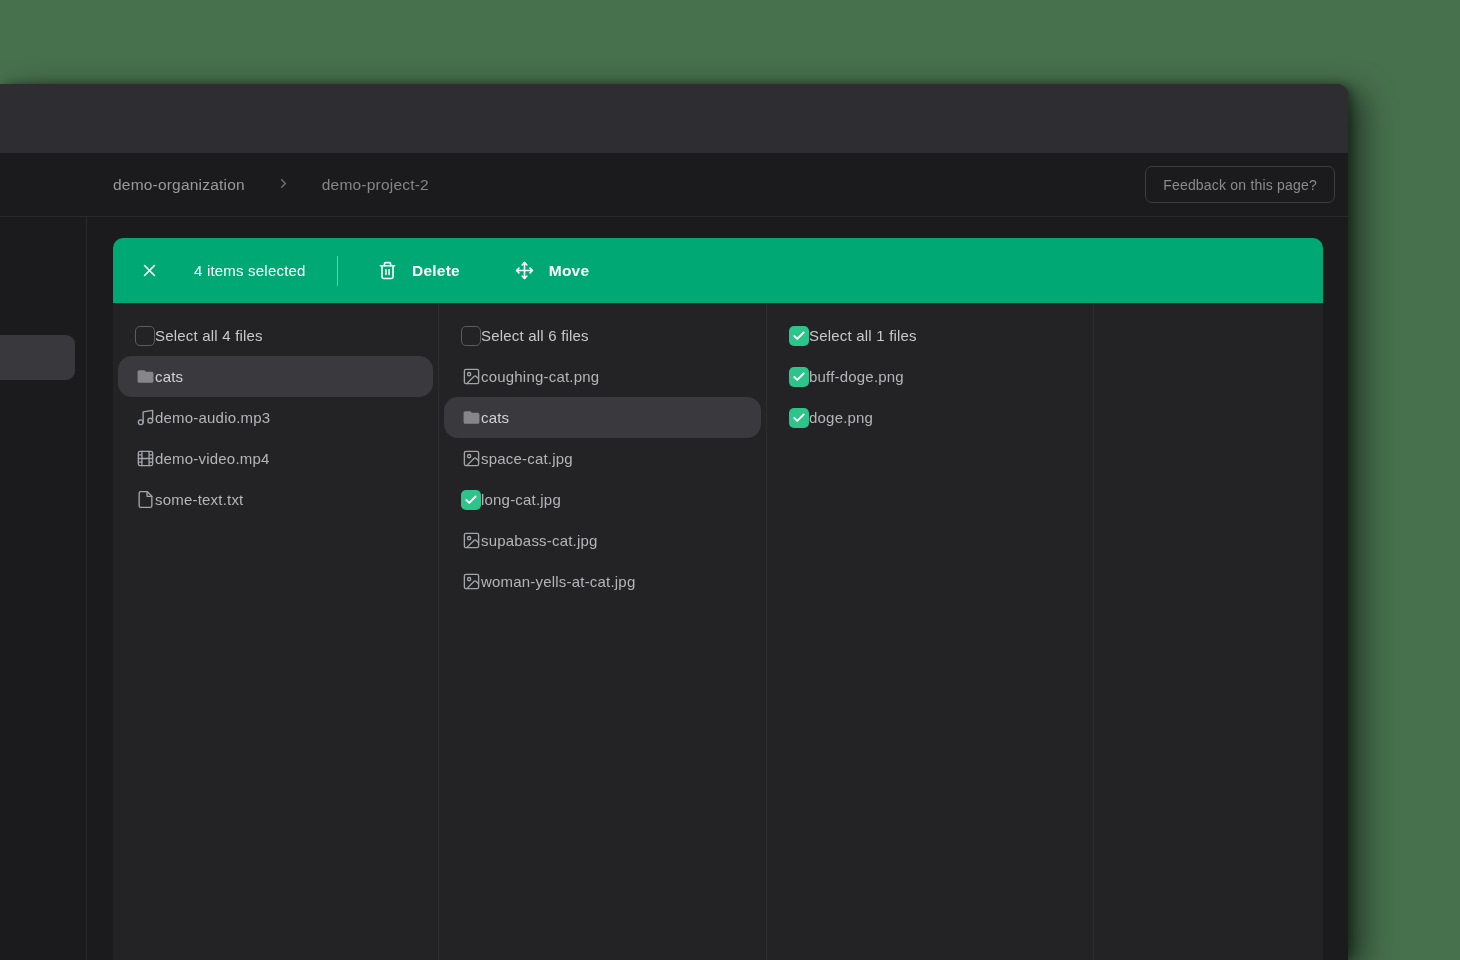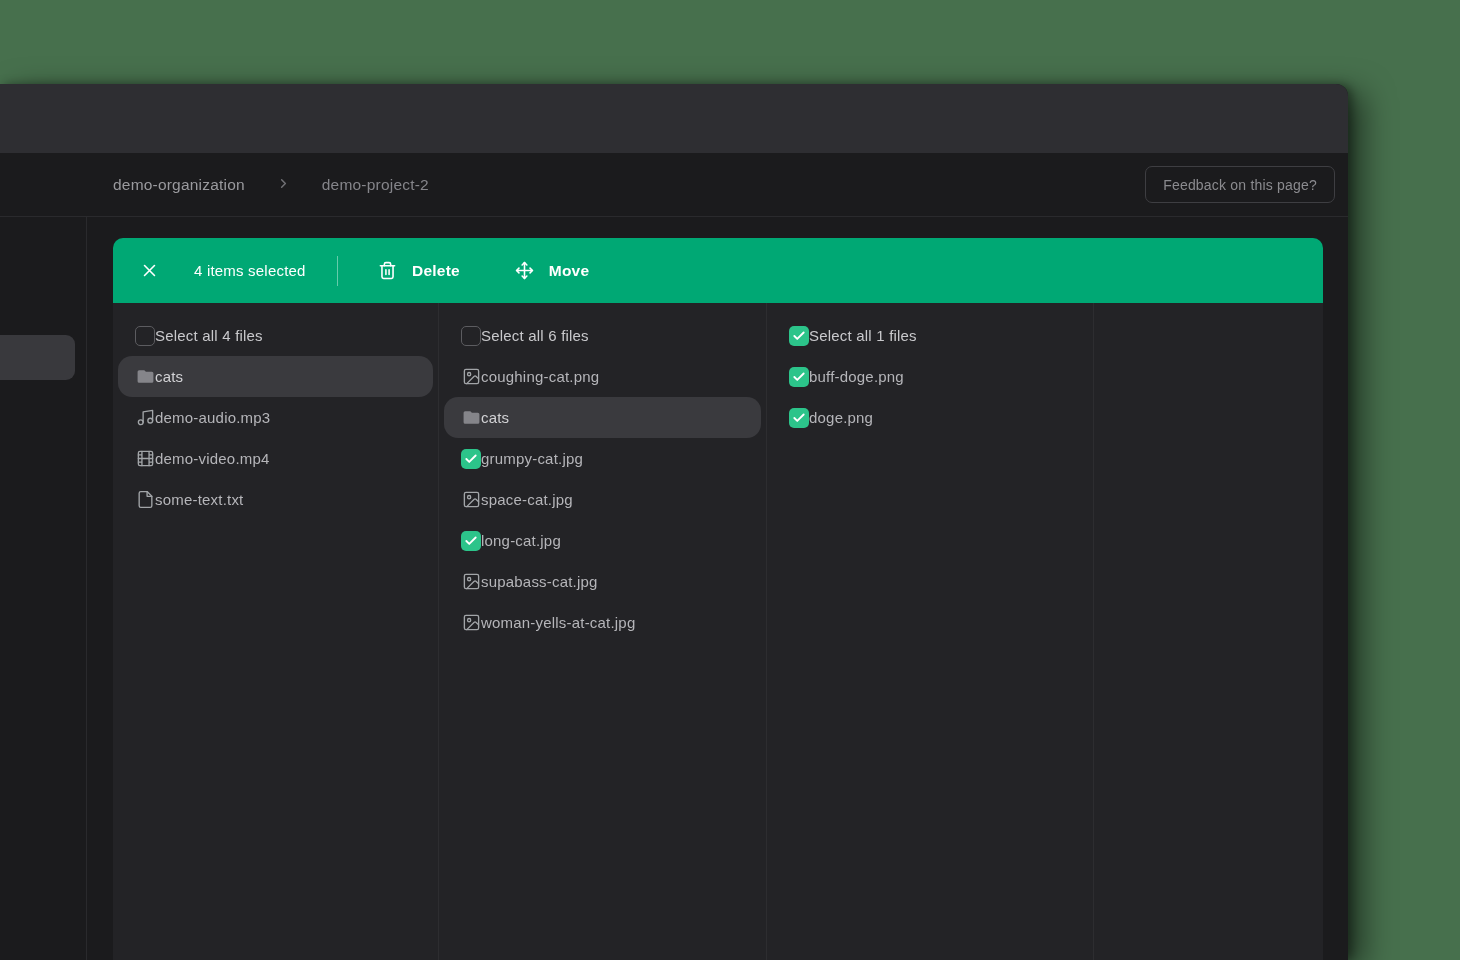--- a/index.html
+++ b/index.html
@@ -226,28 +226,20 @@
               </div>
               <div class="row active">
                 <span class="icon-slot">
                   <svg width="19" height="19" viewBox="0 0 24 24" fill="#85858a">
                     <path d="M10.5 4H4a2 2 0 0 0-2 2v12a2 2 0 0 0 2 2h16a2 2 0 0 0 2-2V8a2 2 0 0 0-2-2h-7.5l-2-2z"></path>
                   </svg>
                 </span>
                 <span class="row-label">cats</span>
               </div>
               <div class="row">
-                <span class="checkbox checked">
-                  <svg width="14" height="14" viewBox="0 0 24 24" fill="none" stroke="#fff" stroke-width="3.2" stroke-linecap="round" stroke-linejoin="round">
-                    <polyline points="20 6 9 17 4 12"></polyline>
-                  </svg>
-                </span>
-                <span class="row-label">grumpy-cat.jpg</span>
-              </div>
-              <div class="row">
                 <span class="icon-slot">
                   <svg fill="none" stroke="#a2a5a8" stroke-width="1.7" stroke-linecap="round" stroke-linejoin="round" width="19" height="19" viewBox="0 0 24 24">
                     <rect x="3" y="3" width="18" height="18" rx="2"></rect>
                     <circle cx="9" cy="9" r="2"></circle>
                     <path d="M21 15l-3.1-3.1a2 2 0 0 0-2.8 0L6 21"></path>
                   </svg>
                 </span>
                 <span class="row-label">space-cat.jpg</span>
               </div>
               <div class="row">

